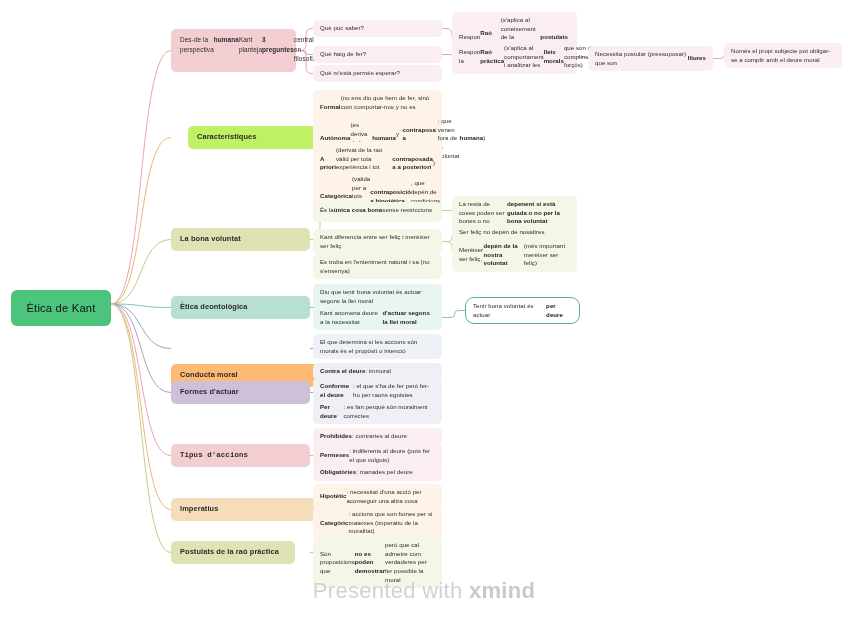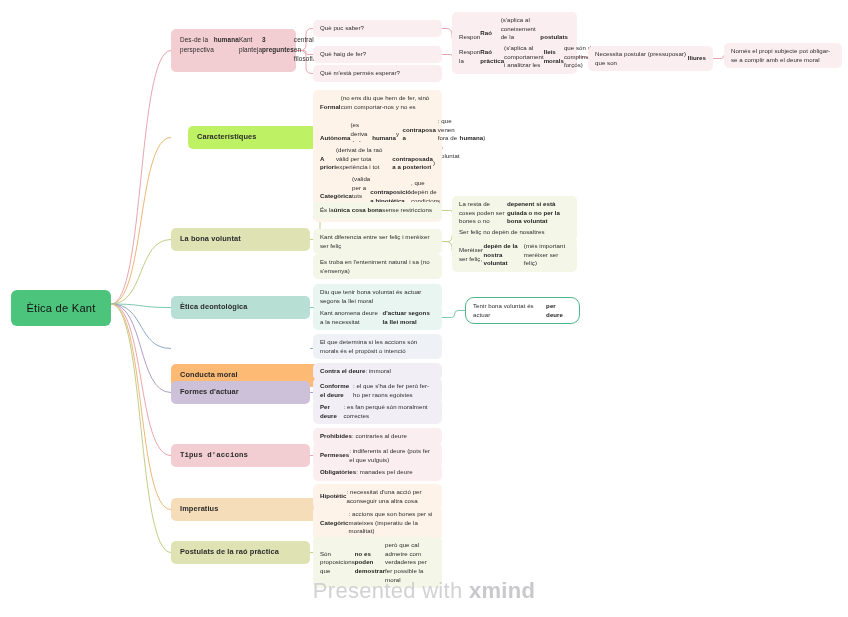--- a/index.html
+++ b/index.html
@@ -156,21 +156,21 @@
       <div class="node l2" style="left: 313px; top: 363px; width: 129px; min-height: 13px; background: rgb(242, 238, 246);"><b>Contra el deure</b>: immoral</div>
       <div class="node l2" style="left: 313px; top: 378px; width: 129px; min-height: 20px; background: rgb(242, 238, 246);"><b>Conforme el deure</b>: el que s'ha de fer però fer-ho per raons egoistes</div>
       <div class="node l2" style="left: 313px; top: 399px; width: 129px; min-height: 20px; background: rgb(242, 238, 246);"><b>Per deure</b>: es fan perquè són moralment correctes</div>
       <div class="node l1" style="left: 171px; top: 444px; width: 139px; min-height: 18px; background: rgb(242, 205, 209); font-family: Liberation Mono, monospace;">Tipus d'accions</div>
       <div class="node l2" style="left: 313px; top: 428px; width: 129px; min-height: 13px; background: rgb(251, 238, 240);"><b>Prohibides</b>: contraries al deure</div>
       <div class="node l2" style="left: 313px; top: 443px; width: 129px; min-height: 20px; background: rgb(251, 238, 240);"><b>Permeses</b>: indiferents al deure (pots fer el que vulguis)</div>
       <div class="node l2" style="left: 313px; top: 464px; width: 129px; min-height: 13px; background: rgb(251, 238, 240);"><b>Obligatòries</b>: manades pel deure</div>
       <div class="node l1" style="left: 171px; top: 498px; width: 154px; min-height: 18px; background: rgb(246, 221, 185);">Imperatius</div>
       <div class="node l2" style="left: 313px; top: 484px; width: 129px; min-height: 20px; background: rgb(253, 243, 232);"><b>Hipotètic</b>: necessitat d'una acció per aconseguir una altra cosa</div>
       <div class="node l2" style="left: 313px; top: 506px; width: 129px; min-height: 20px; background: rgb(253, 243, 232);"><b>Categòric</b>: accions que son bones per si mateixes (imperatiu de la moralitat)</div>
-      <div class="node l1" style="left: 171px; top: 541px; width: 139px; min-height: 18px; background: rgb(223, 227, 180);">Postulats de la raó pràctica</div>
+      <div class="node l1" style="left: 171px; top: 541px; width: 124px; min-height: 18px; background: rgb(223, 227, 180);">Postulats de la raó pràctica</div>
       <div class="node l2" style="left: 313px; top: 537px; width: 129px; min-height: 27px; background: rgb(244, 246, 231);">Són proposicions que <b>no es poden demostrar</b> però que cal admetre com verdaderes per fer possible la moral</div>
     </div>
 
   <div id="watermark">
     <span>Presented with </span><b>xmind</b>
   </div>
 
 </div>
 
 </body></html>

